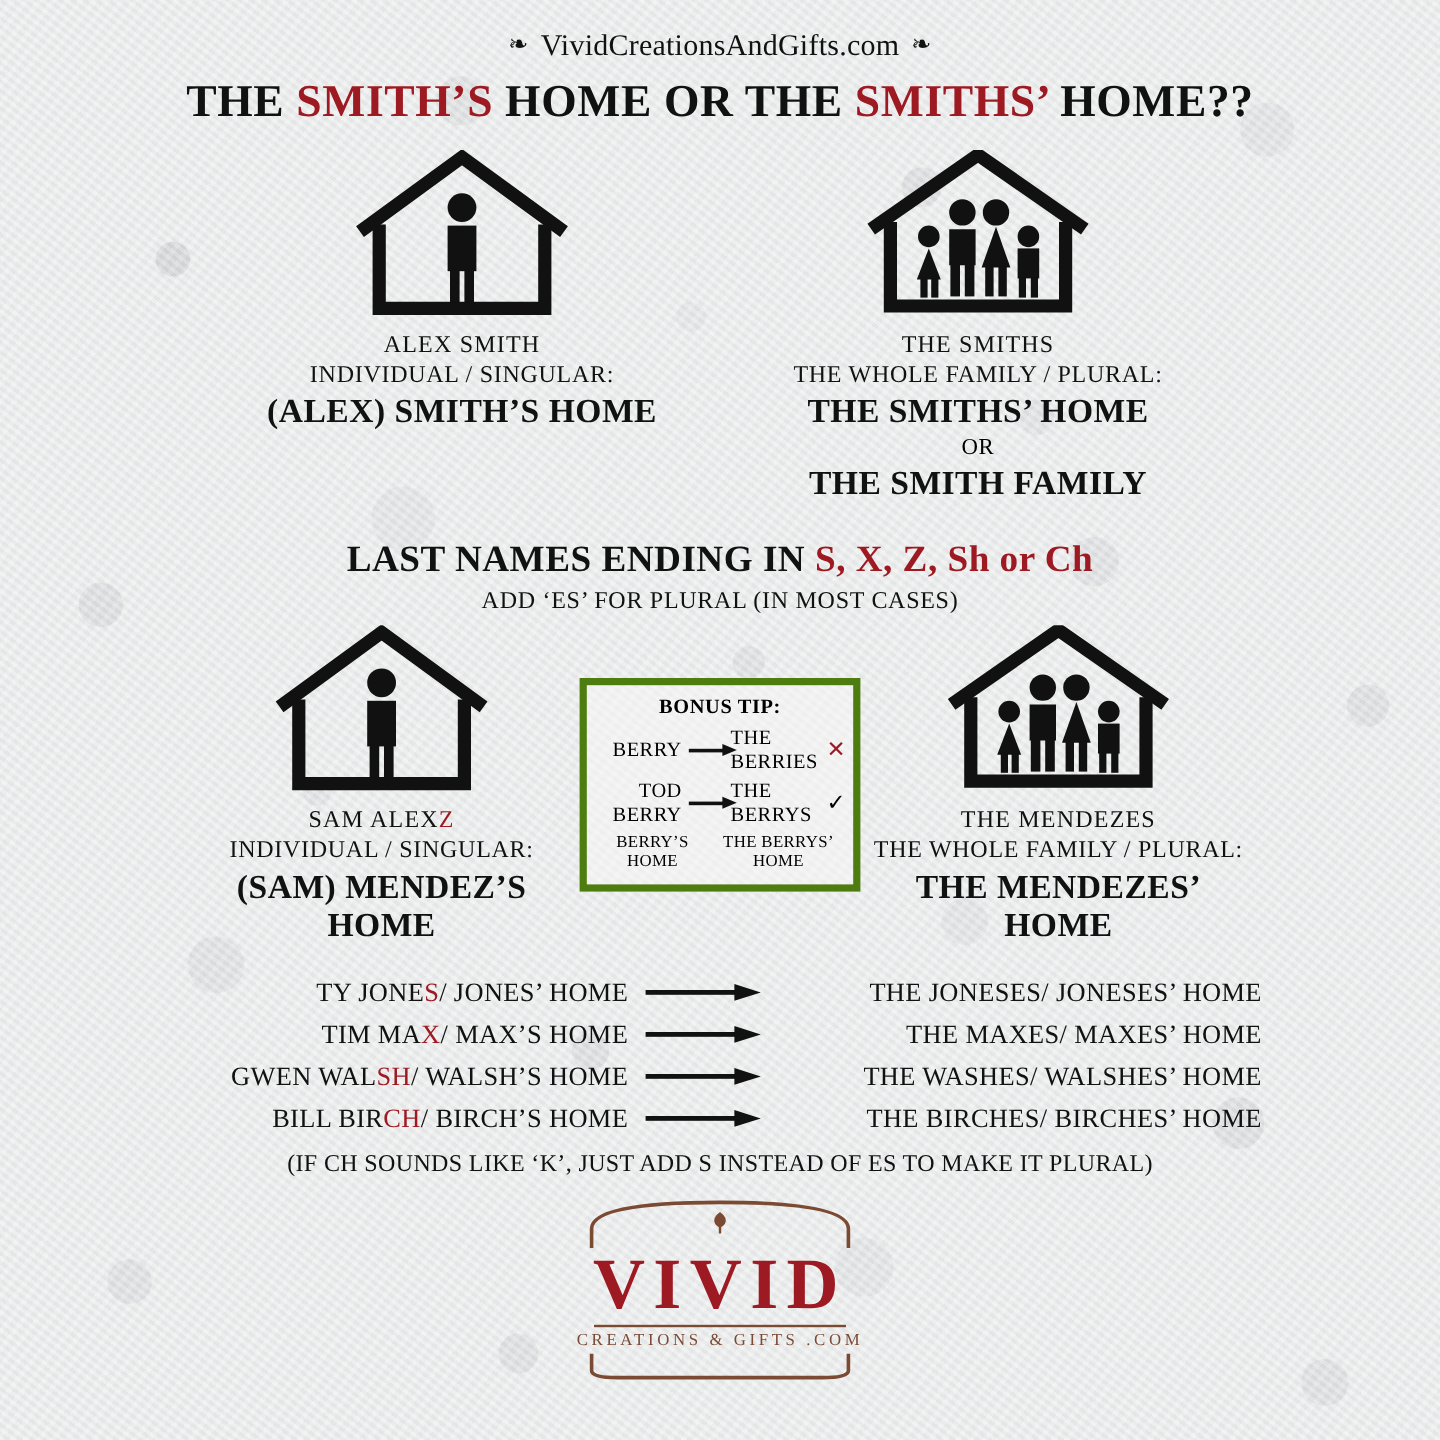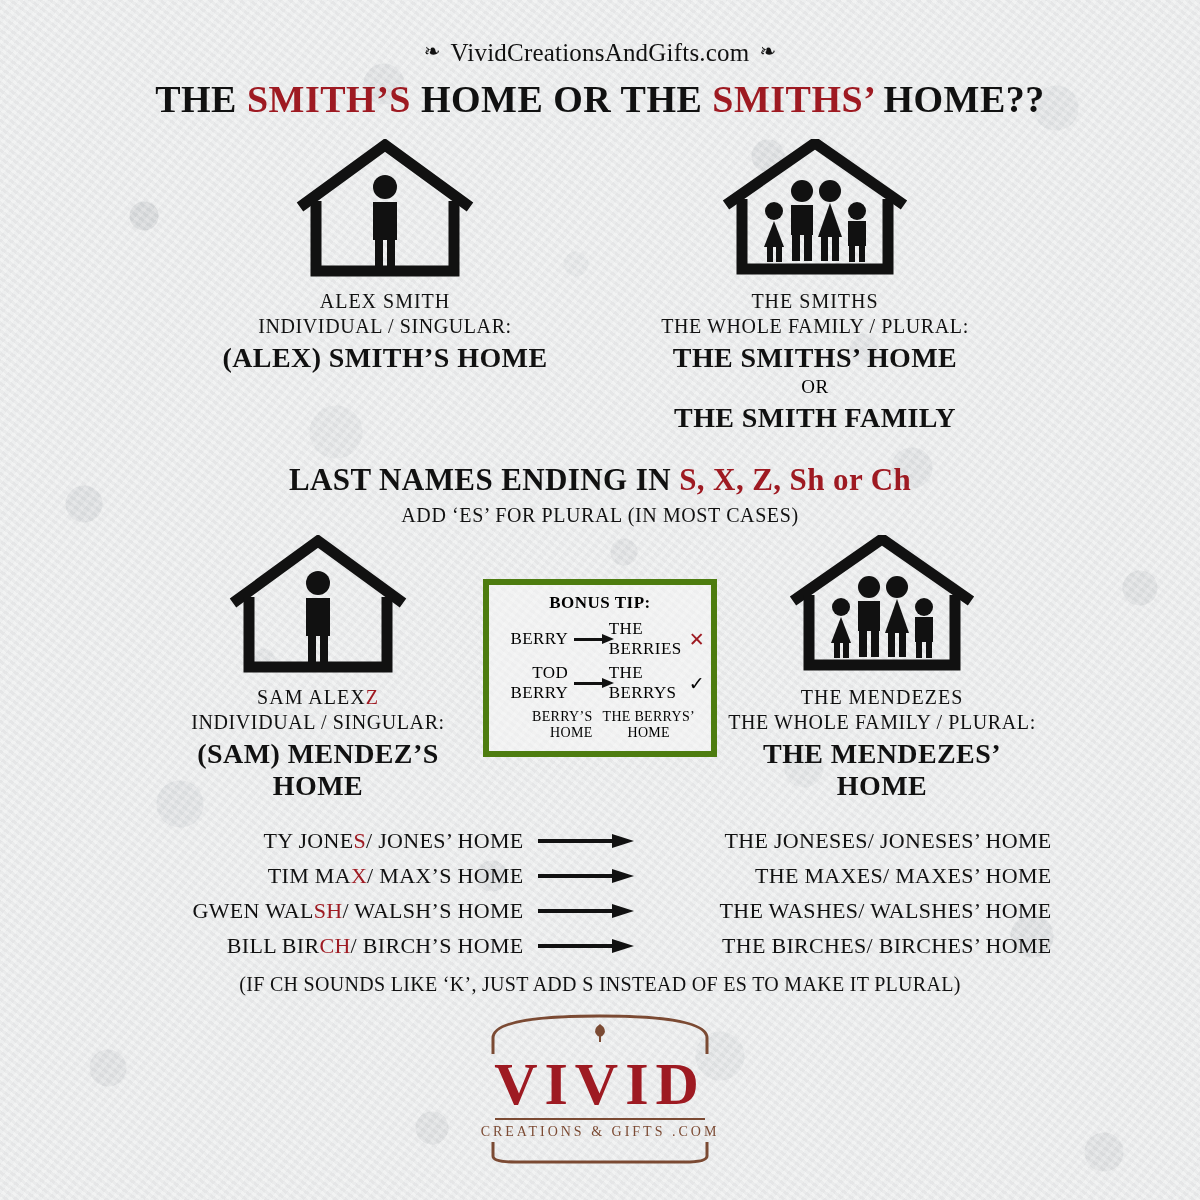--- a/index.html
+++ b/index.html
@@ -55,21 +55,21 @@
   .page {
     position: relative;
     width: 1200px;
     height: 1200px;
     z-index: 2;
   }
   .red { color: #9e1a22; }
 
   .site-line {
     text-align: center;
-    padding-top: 39px;
+    padding-top: 24px;
     font-size: 25px;
     letter-spacing: .2px;
     color: #111;
   }
   .site-line .flourish {
     color: #111;
     font-size: 20px;
     padding: 0 10px;
     vertical-align: 3px;
   }
@@ -172,21 +172,21 @@
   .arrow-sm::after {
     content: ""; position: absolute; left: 28px; top: 0;
     border-left: 12px solid #111;
     border-top: 5.5px solid transparent;
     border-bottom: 5.5px solid transparent;
   }
   .tip-foot {
     display: flex; justify-content: center; align-items: center;
     font-size: 14px; letter-spacing: .3px; margin-top: 6px;
   }
-  .tip-foot .a { width: 130px; text-align: right; }
+  .tip-foot .a { width: 130px; text-align: center; }
   .tip-foot .b { width: 150px; text-align: center; }
 
   
   .examples { margin-top: 26px; }
   .ex-row {
     display: flex;
     align-items: center;
     justify-content: center;
     margin: 9px 2px;
   }

